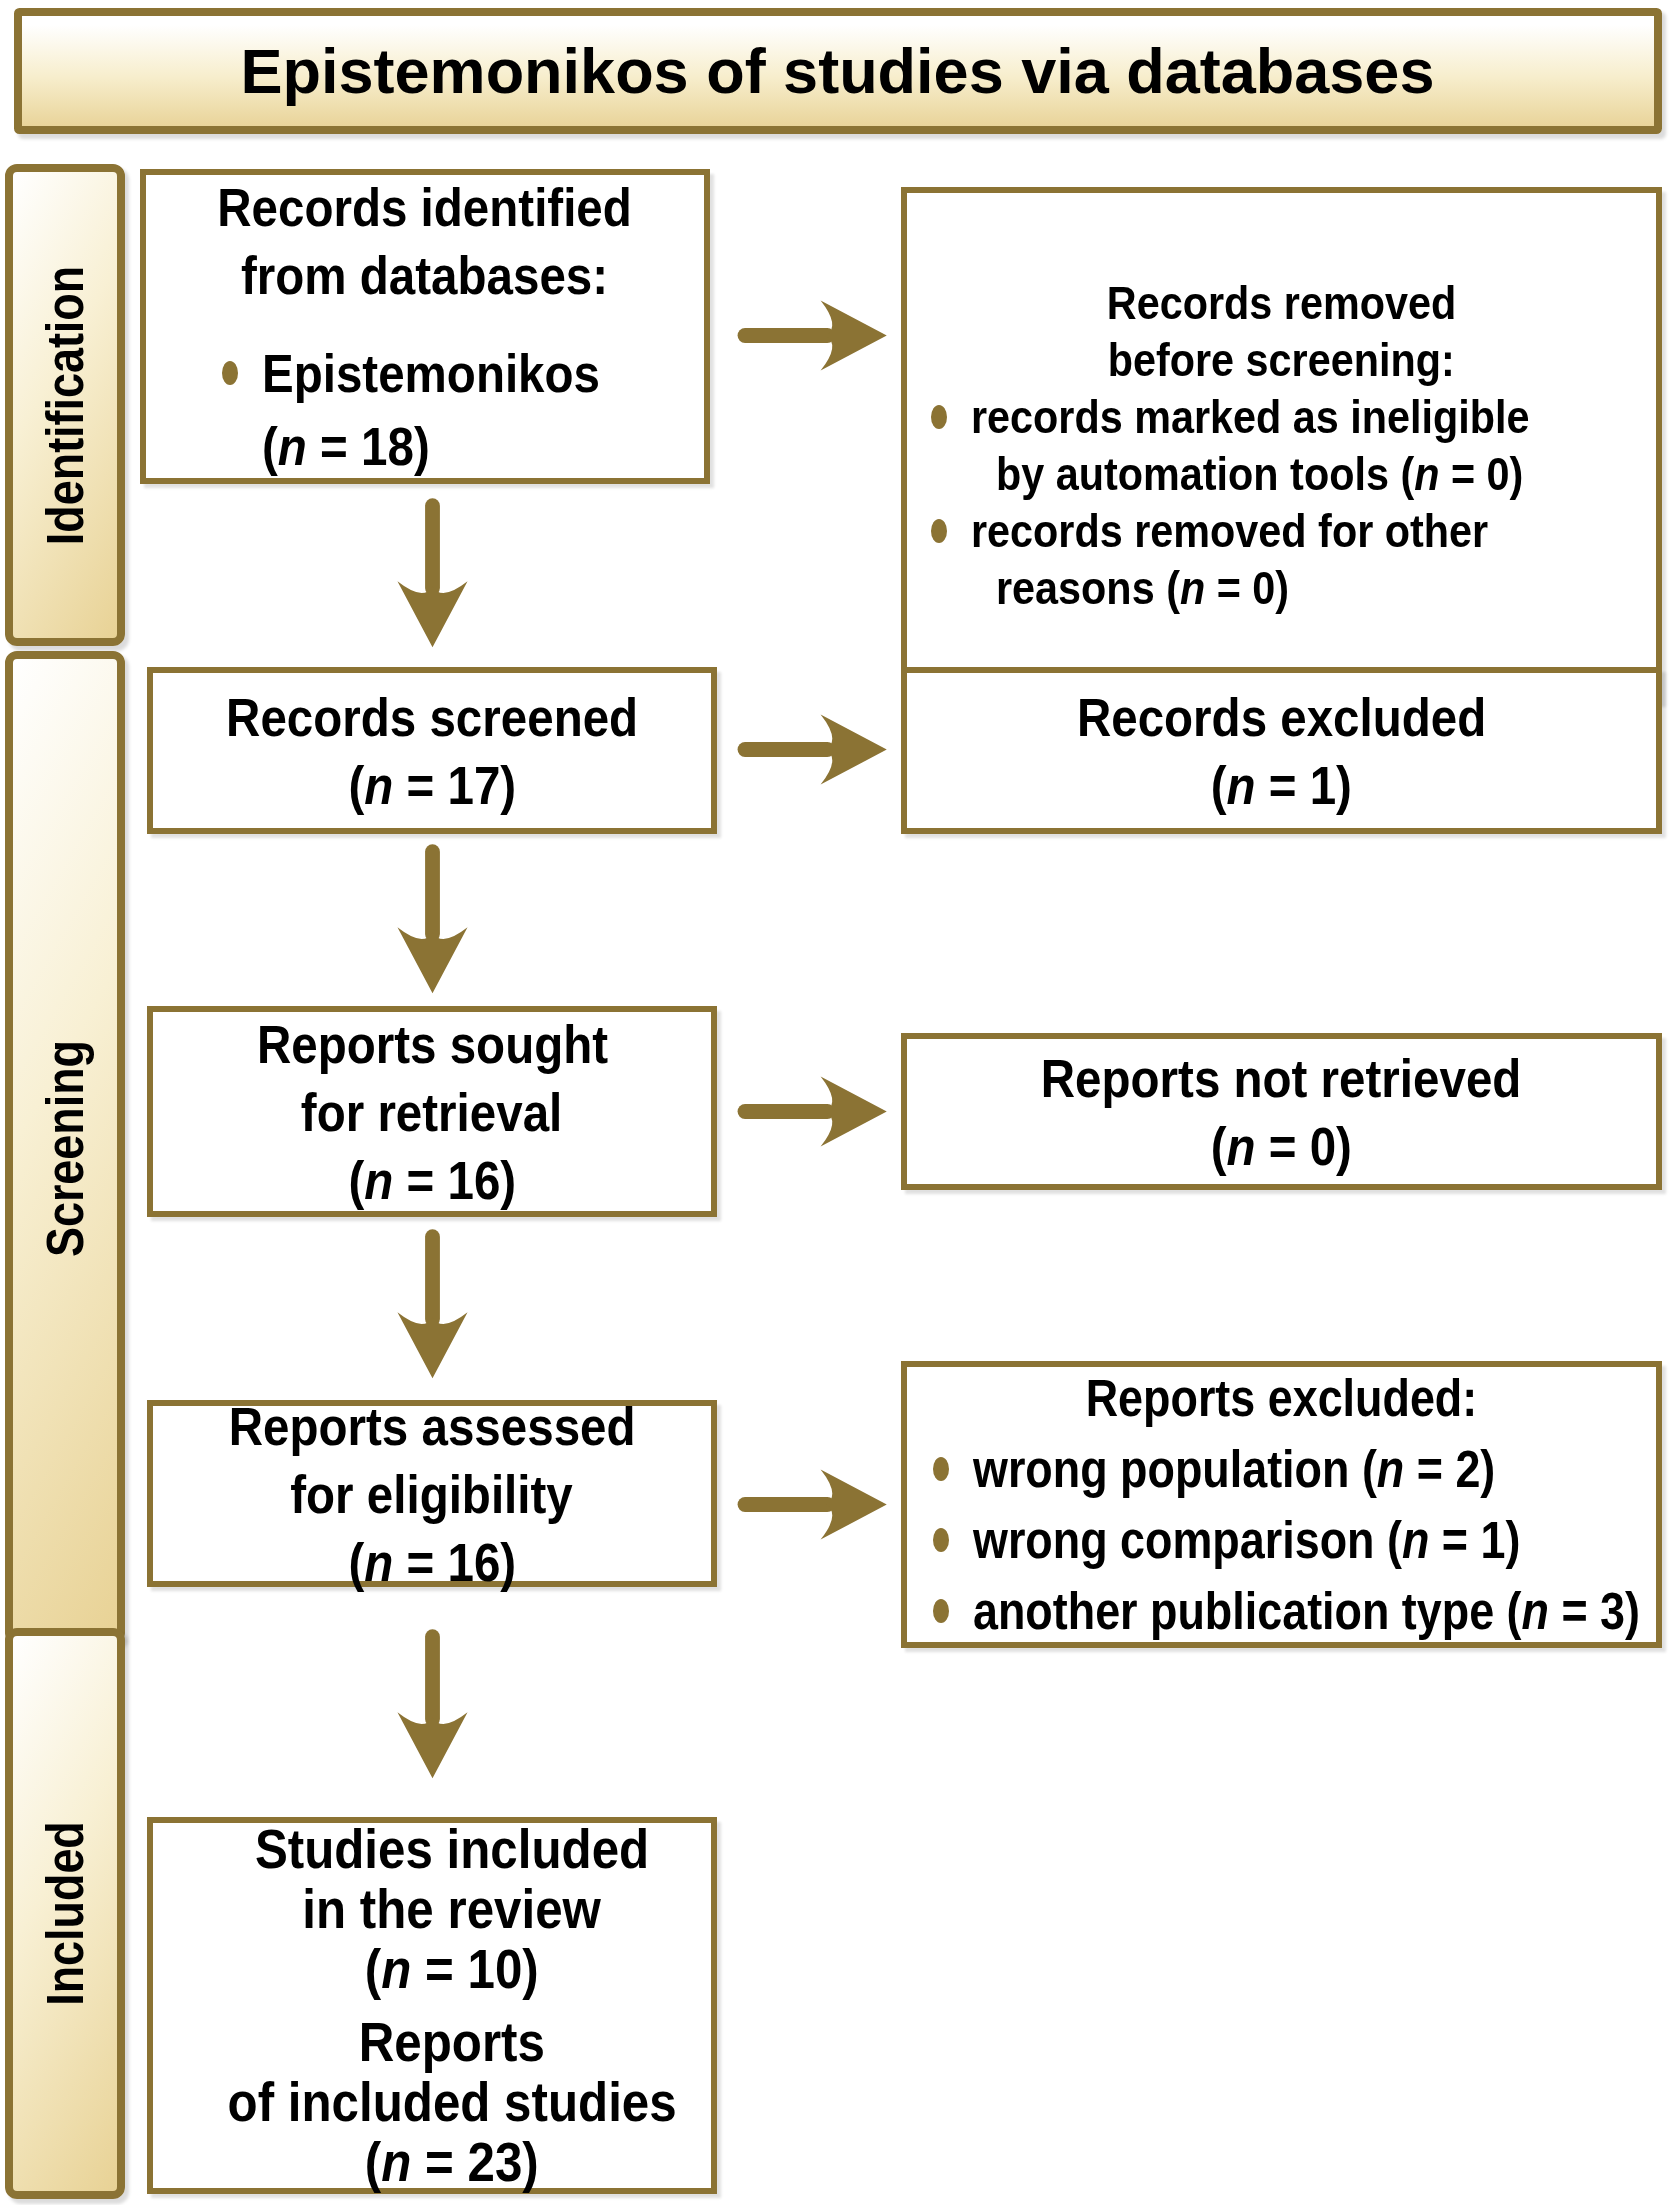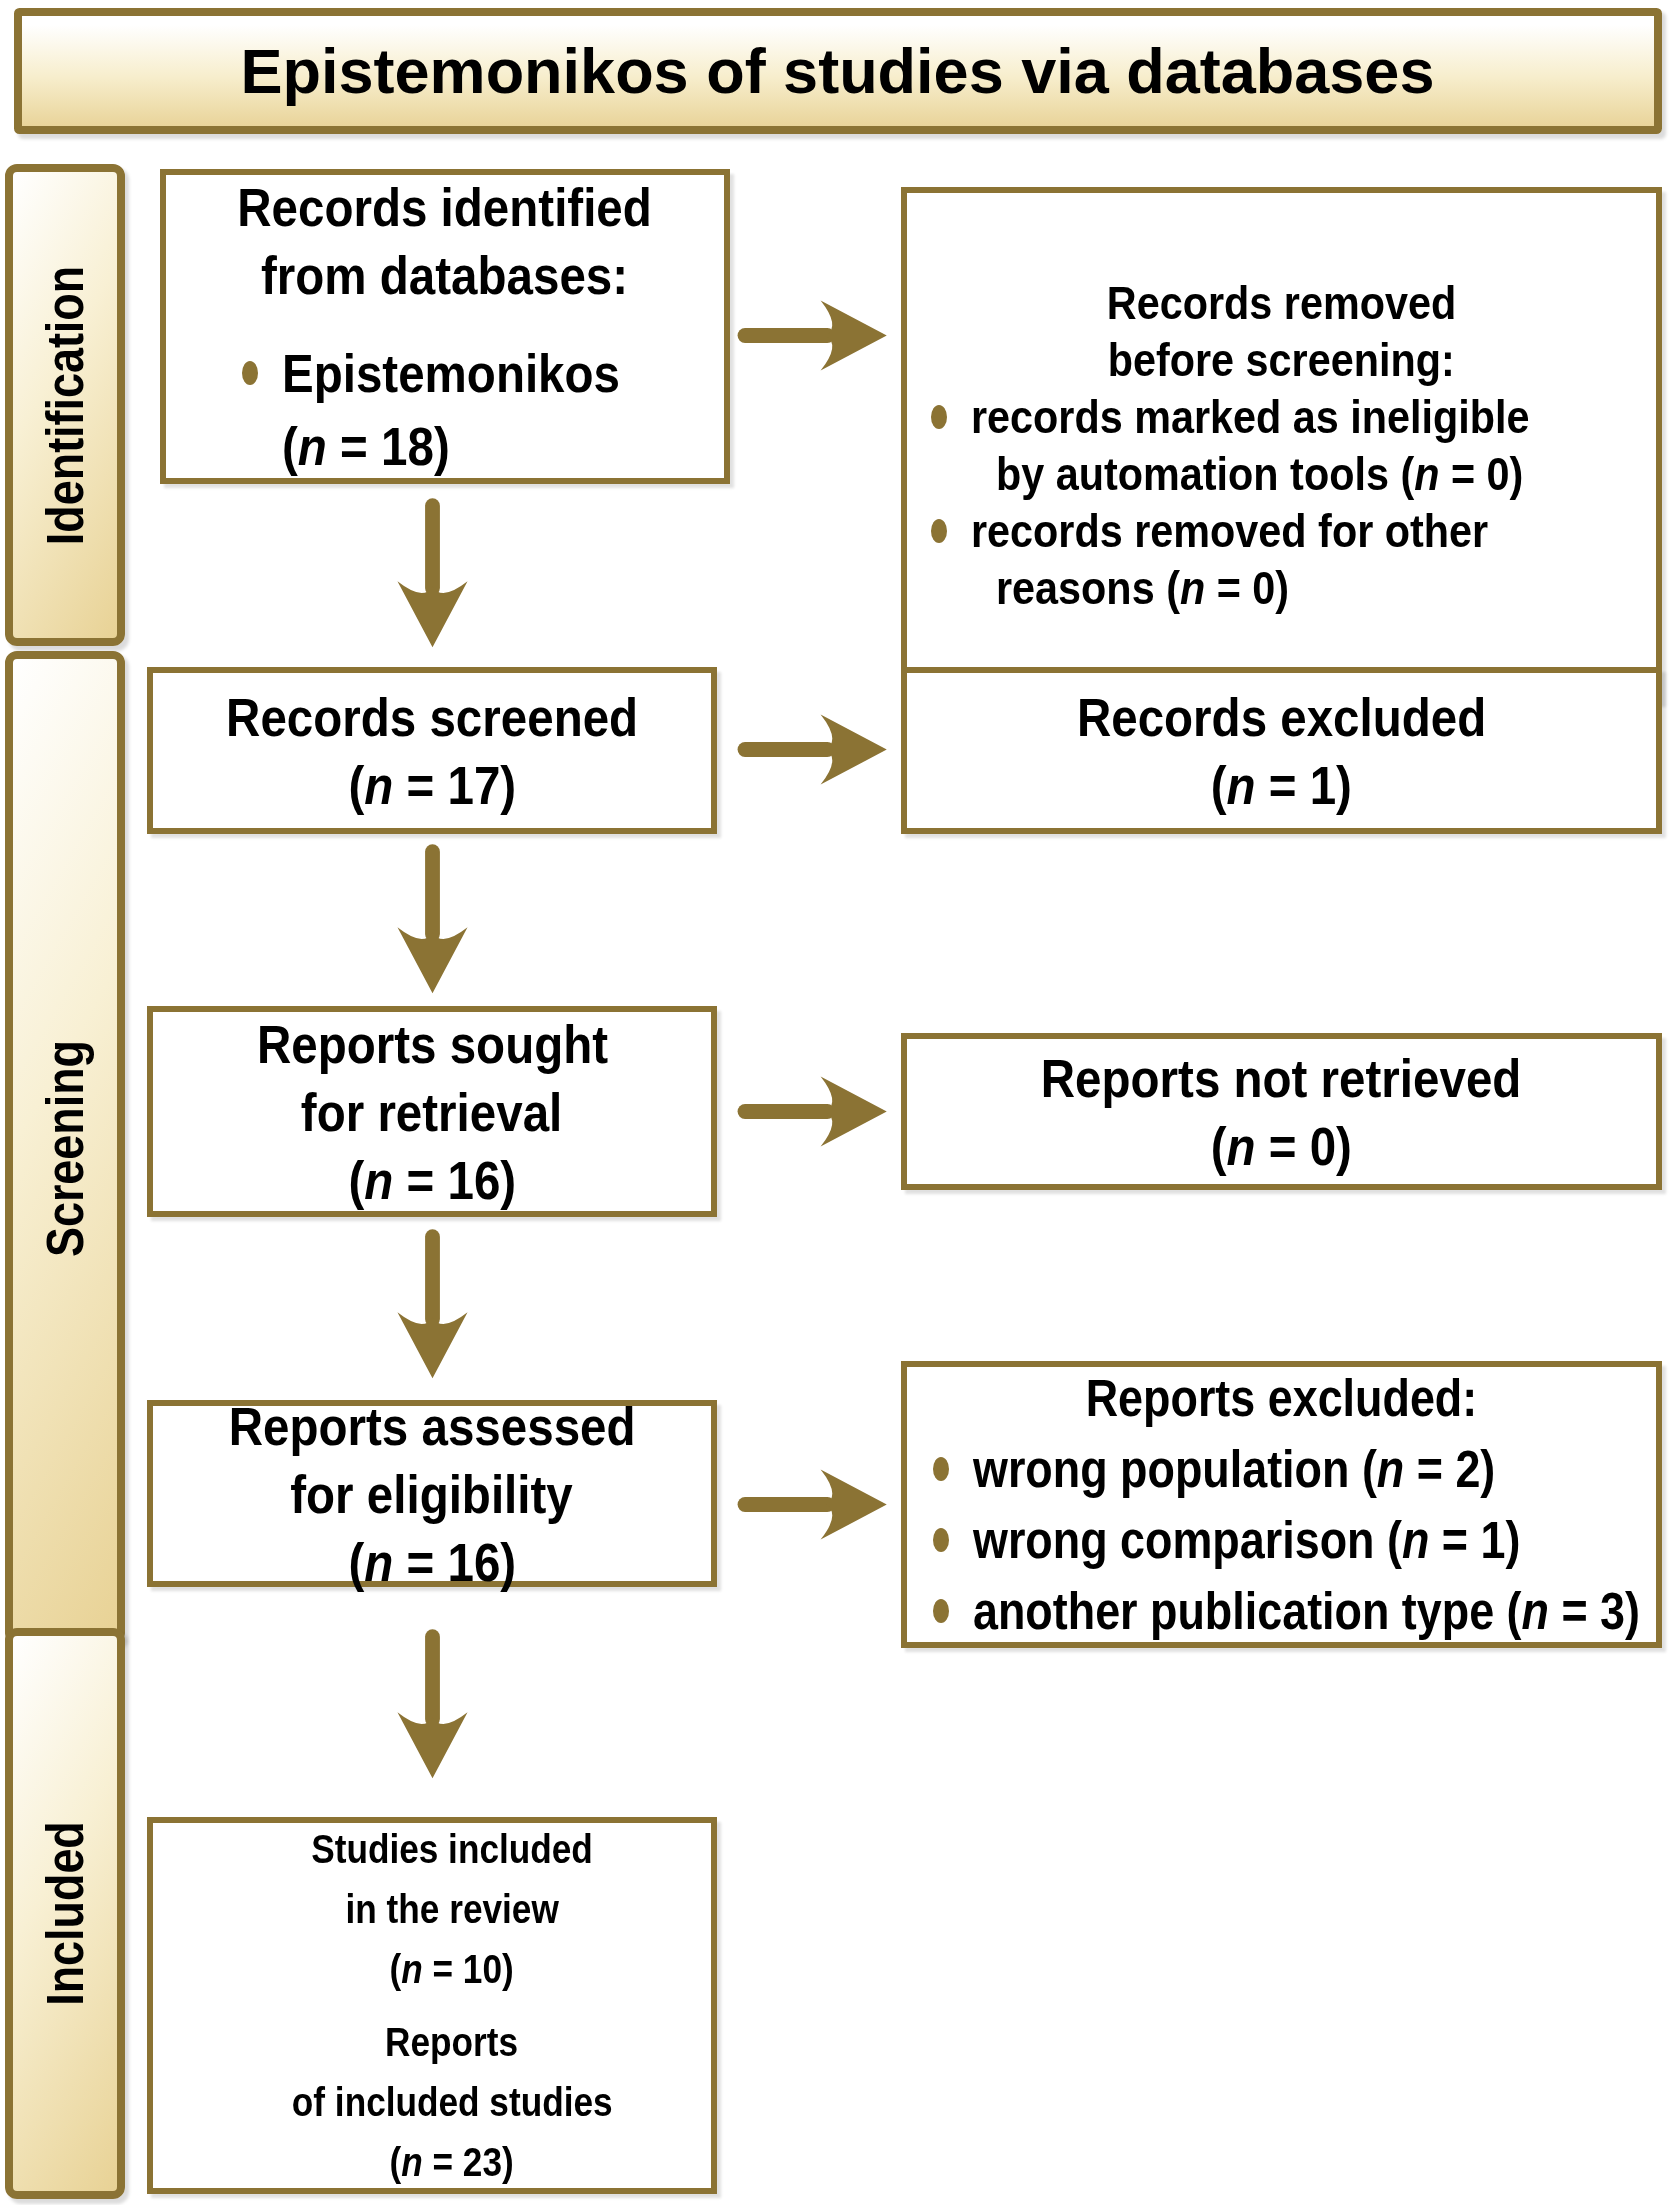--- a/index.html
+++ b/index.html
@@ -31,21 +31,21 @@
   
   .box{
     position:absolute;box-sizing:border-box;background:#ffffff;
     border:6px solid #8B7334;
     box-shadow:4px 4.7px 2.7px rgba(0,0,0,0.12);
     display:flex;flex-direction:column;justify-content:center;
   }
   .f-std{font-size:54px;line-height:68px;}
   .f-rb1{font-size:47px;line-height:57px;}
   .f-rb4{font-size:51px;line-height:71px;}
-  .f-b5{font-size:40px;line-height:60px;padding-left:40px;}
+  .f-b5{font-size:56px;line-height:60px;padding-left:40px;}
   .line{text-align:center;}
   .sq{display:inline-block;transform:scaleX(0.88);transform-origin:50% 50%;white-space:nowrap;}
   i{font-style:italic;}
   
   .brow{display:flex;align-items:center;text-align:left;}
   .dot{flex:none;width:16px;height:24px;border-radius:50%;background:#8B7334;margin-right:24px;}
   .btxt{display:inline-block;transform:scaleX(0.88);transform-origin:0 50%;white-space:nowrap;}
   
   .b1-bullets{padding-left:76px;margin-top:30px;}
   .b1-count{padding-left:116px;text-align:left;margin-top:5.4px;}
@@ -74,21 +74,21 @@
   <div class="vwrap">
       <span class="vtext">Screening</span>
     </div>
 </div>
 <div class="panel" style="top:1628px;height:571px;">
   <div class="vwrap">
       <span class="vtext">Included</span>
     </div>
 </div>
 
-<div class="box f-std" style="left:160px;top:169px;width:570px;height:315px;">
+<div class="box f-std" style="left:140px;top:169px;width:570px;height:315px;">
   <div class="line"><span class="sq">Records identified</span></div>
   <div class="line"><span class="sq">from databases:</span></div>
   <div class="brow b1-bullets">
     <span class="dot"></span>
     <span class="btxt">Epistemonikos</span>
   </div>
   <div class="b1-count">
     <span class="btxt"><span>(</span><i>n</i><span> = 18)</span></span>
   </div>
 </div>

